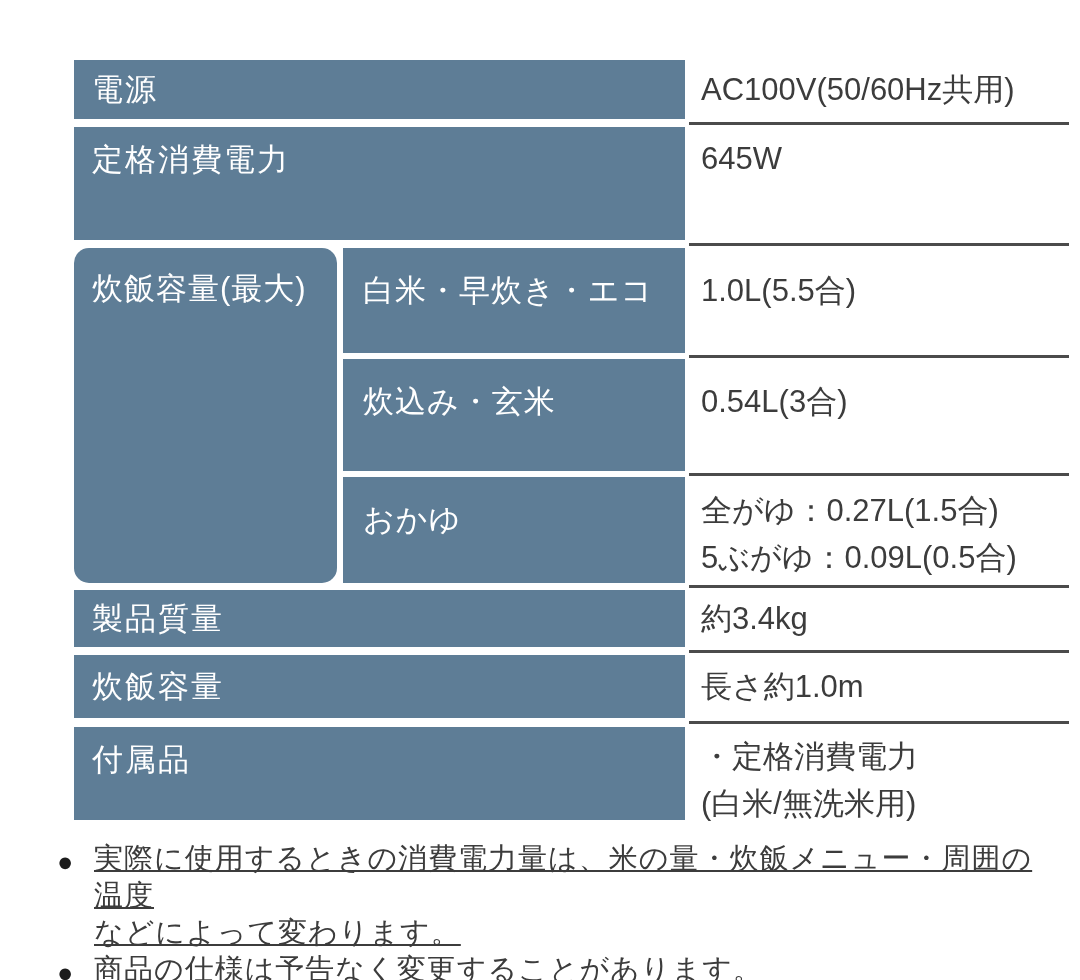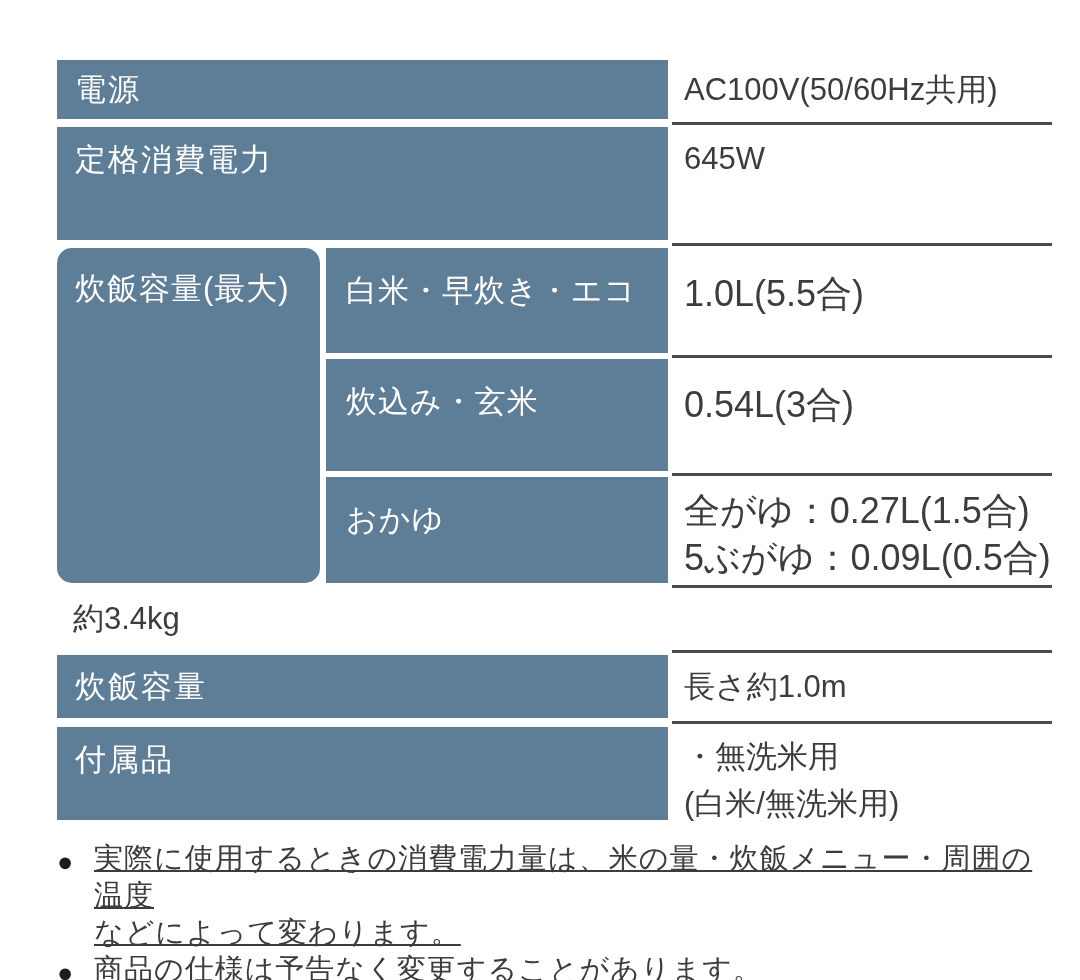--- a/index.html
+++ b/index.html
@@ -4,21 +4,21 @@
 <style>
   * { margin:0; padding:0; box-sizing:border-box; }
   html,body { width:1080px; height:980px; }
   body {
     background: var(--page_bg, #ffffff);
     font-family: "Liberation Sans", "DejaVu Sans", sans-serif;
     position: relative;
     overflow: hidden;
   }
   .spec-table {
-    position:absolute; left:57px; top:60px; width:995px;
+    position:absolute; left:74px; top:60px; width:995px;
   }
   .t-row { display:flex; width:100%; }
   .h59{height:59px} .h113{height:113px} .h57{height:57px} .h63{height:63px} .h93{height:93px}
   .label-cell {
     width:611px; background:var(--header_bg,#5e7d96); color:#ffffff;
     font-size:31px; letter-spacing:2px; padding-left:18px;
   }
   .v-center { display:flex; align-items:center; }
   .v-top { padding-top:12px; }
   .value-cell {
@@ -40,21 +40,21 @@
   .group-gap { width:6px; }
   .group-right { flex:1; display:flex; flex-direction:column; }
   .sub-row { display:flex; }
   .sh105{height:105px} .sh112{height:112px} .sh106{height:106px}
   .sub-label {
     width:342px; background:var(--header_bg,#5e7d96); color:#ffffff;
     font-size:31px; letter-spacing:1px; padding:22px 0 0 20px;
   }
   .sub-value {
     flex:1; margin-left:4px; padding:22px 0 0 12px;
-    color:var(--text_dark,#3c3c3c); font-size:36px;
+    color:var(--text_dark,#3c3c3c); font-size:31px;
   }
   .sub-value.two-line { padding-top:10px; line-height:47px; }
   .sub-gap { display:flex; align-items:center; }
   .sgap6 { height:6px; }
   .sub-gap-spacer { width:346px; }
   .two-line-value { line-height:47px; padding-top:6px; }
   
   .footnotes {
     position:absolute; left:57px; top:840px; width:995px;
     color:var(--text_dark,#3c3c3c); font-size:29px; letter-spacing:1px;
@@ -123,20 +123,21 @@
 
     </div>
   </div>
 
   <div class="gap-row gap7">
     <div class="gap-spacer"></div>
     <div class="gap-line"></div>
   </div>
 
   <div class="t-row h57">
+    <div class="label-cell v-center">製品質量</div>
     <div class="value-cell v-center">約3.4kg</div>
   </div>
 
   <div class="gap-row gap8">
     <div class="gap-spacer"></div>
     <div class="gap-line"></div>
   </div>
 
   <div class="t-row h63">
     <div class="label-cell v-center">炊飯容量</div>
@@ -144,21 +145,21 @@
   </div>
 
   <div class="gap-row gap9">
     <div class="gap-spacer"></div>
     <div class="gap-line"></div>
   </div>
 
   <div class="t-row h93">
     <div class="label-cell v-top">付属品</div>
     <div class="value-cell two-line-value">
-      <div>・無洗米用</div>
+      <div>・定格消費電力</div>
       <div>(白米/無洗米用)</div>
     </div>
   </div>
 
 </div>
 
 <div class="footnotes">
   <div class="note">
     <div class="bullet">●</div>
     <div class="note-text">

